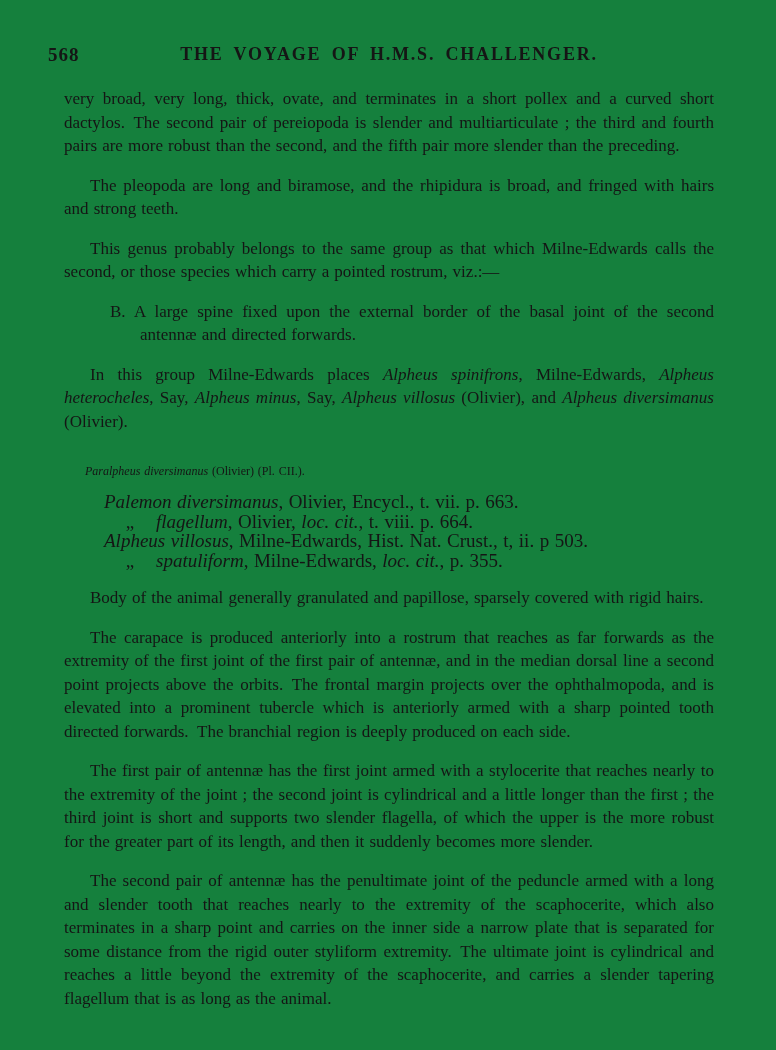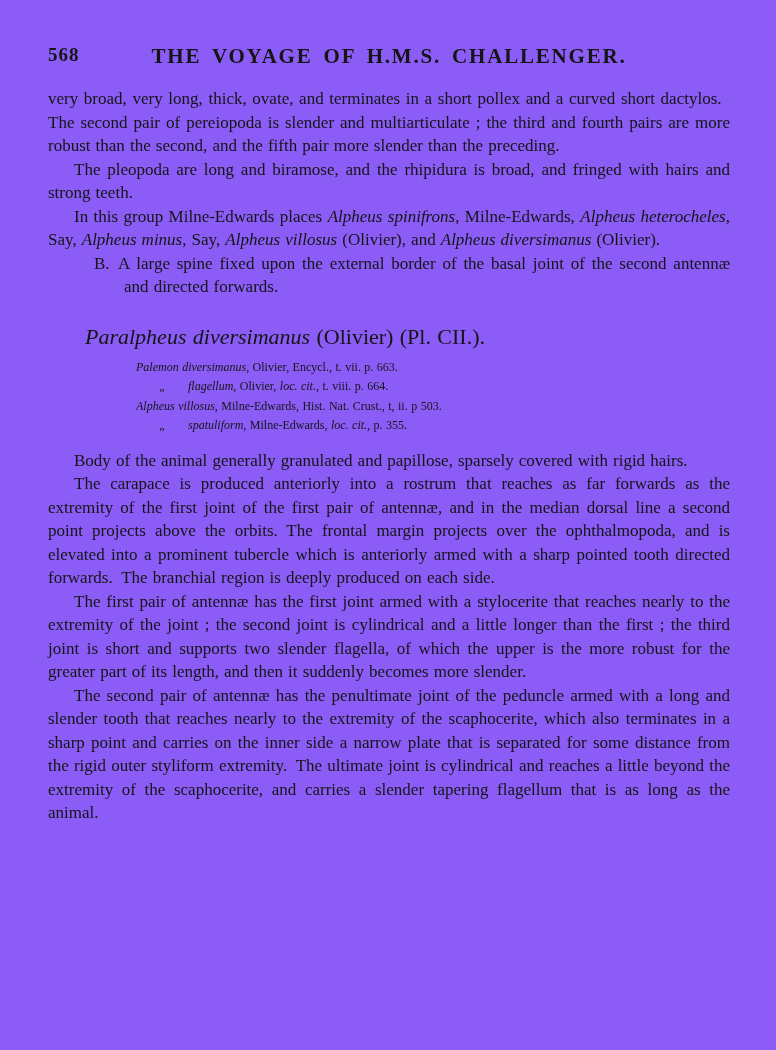--- a/index.html
+++ b/index.html
@@ -4,21 +4,21 @@
 <style>
   html, body {
     margin: 0;
     padding: 0;
     background: #ffffff;
   }
   .page {
     width: 776px;
     height: 1050px;
     margin: 0 auto;
-    background: #8b5cf6;
+    background: #15803d;
     color: #151515;
     font-family: "Liberation Serif", "DejaVu Serif", serif;
     box-sizing: border-box;
     padding: 44px 46px 0 48px;
     overflow: hidden;
     position: relative;
   }
   .page-header {
     position: relative;
     height: 22px;
@@ -26,54 +26,54 @@
   .page-number {
     position: absolute;
     left: 0;
     top: 0;
     font-size: 19px;
     font-weight: bold;
     letter-spacing: 1px;
   }
   .running-title {
     text-align: center;
-    font-size: 21px;
+    font-size: 18px;
     font-weight: bold;
     letter-spacing: 1.8px;
     word-spacing: 4px;
   }
   .page-body {
     margin-top: 21px;
     font-size: 17px;
     line-height: 23.5px;
     text-align: justify;
     word-spacing: 0.05em;
   }
   .para {
-    margin: 0;
+    margin: 16px;
   }
   .para.indent {
     text-indent: 26px;
     font-family: Liberation Serif, serif;
   }
   .para.b-item {
     padding-left: 76px;
     text-indent: -30px;
   }
   .species-heading {
-    font-size: 22px;
+    font-size: 12px;
     font-weight: normal;
     margin: 26px 0 9px 37px;
     text-align: left;
     line-height: 24px;
   }
   .synonymy {
-    font-size: 12px;
+    font-size: 19px;
     line-height: 19.5px;
-    margin: 0 0 13px 88px;
+    margin: 0 0 13px 56px;
     text-align: left;
     word-spacing: 0.04em;
   }
   .syn-line {
     white-space: nowrap;
   }
   .ditto {
     display: inline-block;
     width: 52px;
     text-align: center;
@@ -92,24 +92,25 @@
     <span class="page-number">568</span>
     <div class="running-title">THE VOYAGE OF H.M.S. CHALLENGER.</div>
   </header>
 
   <main class="page-body">
 
     <p class="para"><span>very broad, very long, thick, ovate, and terminates in a short pollex and a curved short dactylos. The second pair of pereiopoda is slender and multiarticulate ; the third and fourth pairs are more robust than the second, and the fifth pair more slender than the preceding.</span></p>
 
     <p class="para indent"><span>The pleopoda are long and biramose, and the rhipidura is broad, and fringed with hairs and strong teeth.</span></p>
 
+    <p class="para indent"><span>This genus probably belongs to the same group as that which Milne-Edwards calls the second, or those species which carry a pointed rostrum, viz.:—</span></p>
+
+    <p class="para b-item"><span>B. A large spine fixed upon the external border of the basal joint of the second antennæ and directed forwards.</span></p>
 
     <p class="para indent"><span>In this group Milne-Edwards places </span><i>Alpheus spinifrons</i><span>, Milne-Edwards, </span><i>Alpheus heterocheles</i><span>, Say, </span><i>Alpheus minus</i><span>, Say, </span><i>Alpheus villosus</i><span> (Olivier), and </span><i>Alpheus diversimanus</i><span> (Olivier).</span></p>
-
-    <p class="para b-item"><span>B. A large spine fixed upon the external border of the basal joint of the second antennæ and directed forwards.</span></p>
 
     <h2 class="species-heading"><i>Paralpheus diversimanus</i><span> (Olivier) (Pl. CII.).</span></h2>
 
     <div class="synonymy">
       <div class="syn-line"><i>Palemon diversimanus</i><span>, Olivier, Encycl., t. vii. p. 663.</span></div>
       <div class="syn-line"><span class="ditto">„</span><i>flagellum</i><span>, Olivier, </span><i>loc. cit.</i><span>, t. viii. p. 664.</span></div>
       <div class="syn-line"><i>Alpheus villosus</i><span>, Milne-Edwards, Hist. Nat. Crust., t, ii. p 503.</span></div>
       <div class="syn-line"><span class="ditto">„</span><i>spatuliform</i><span>, Milne-Edwards, </span><i>loc. cit.</i><span>, p. 355.</span></div>
     </div>
 

